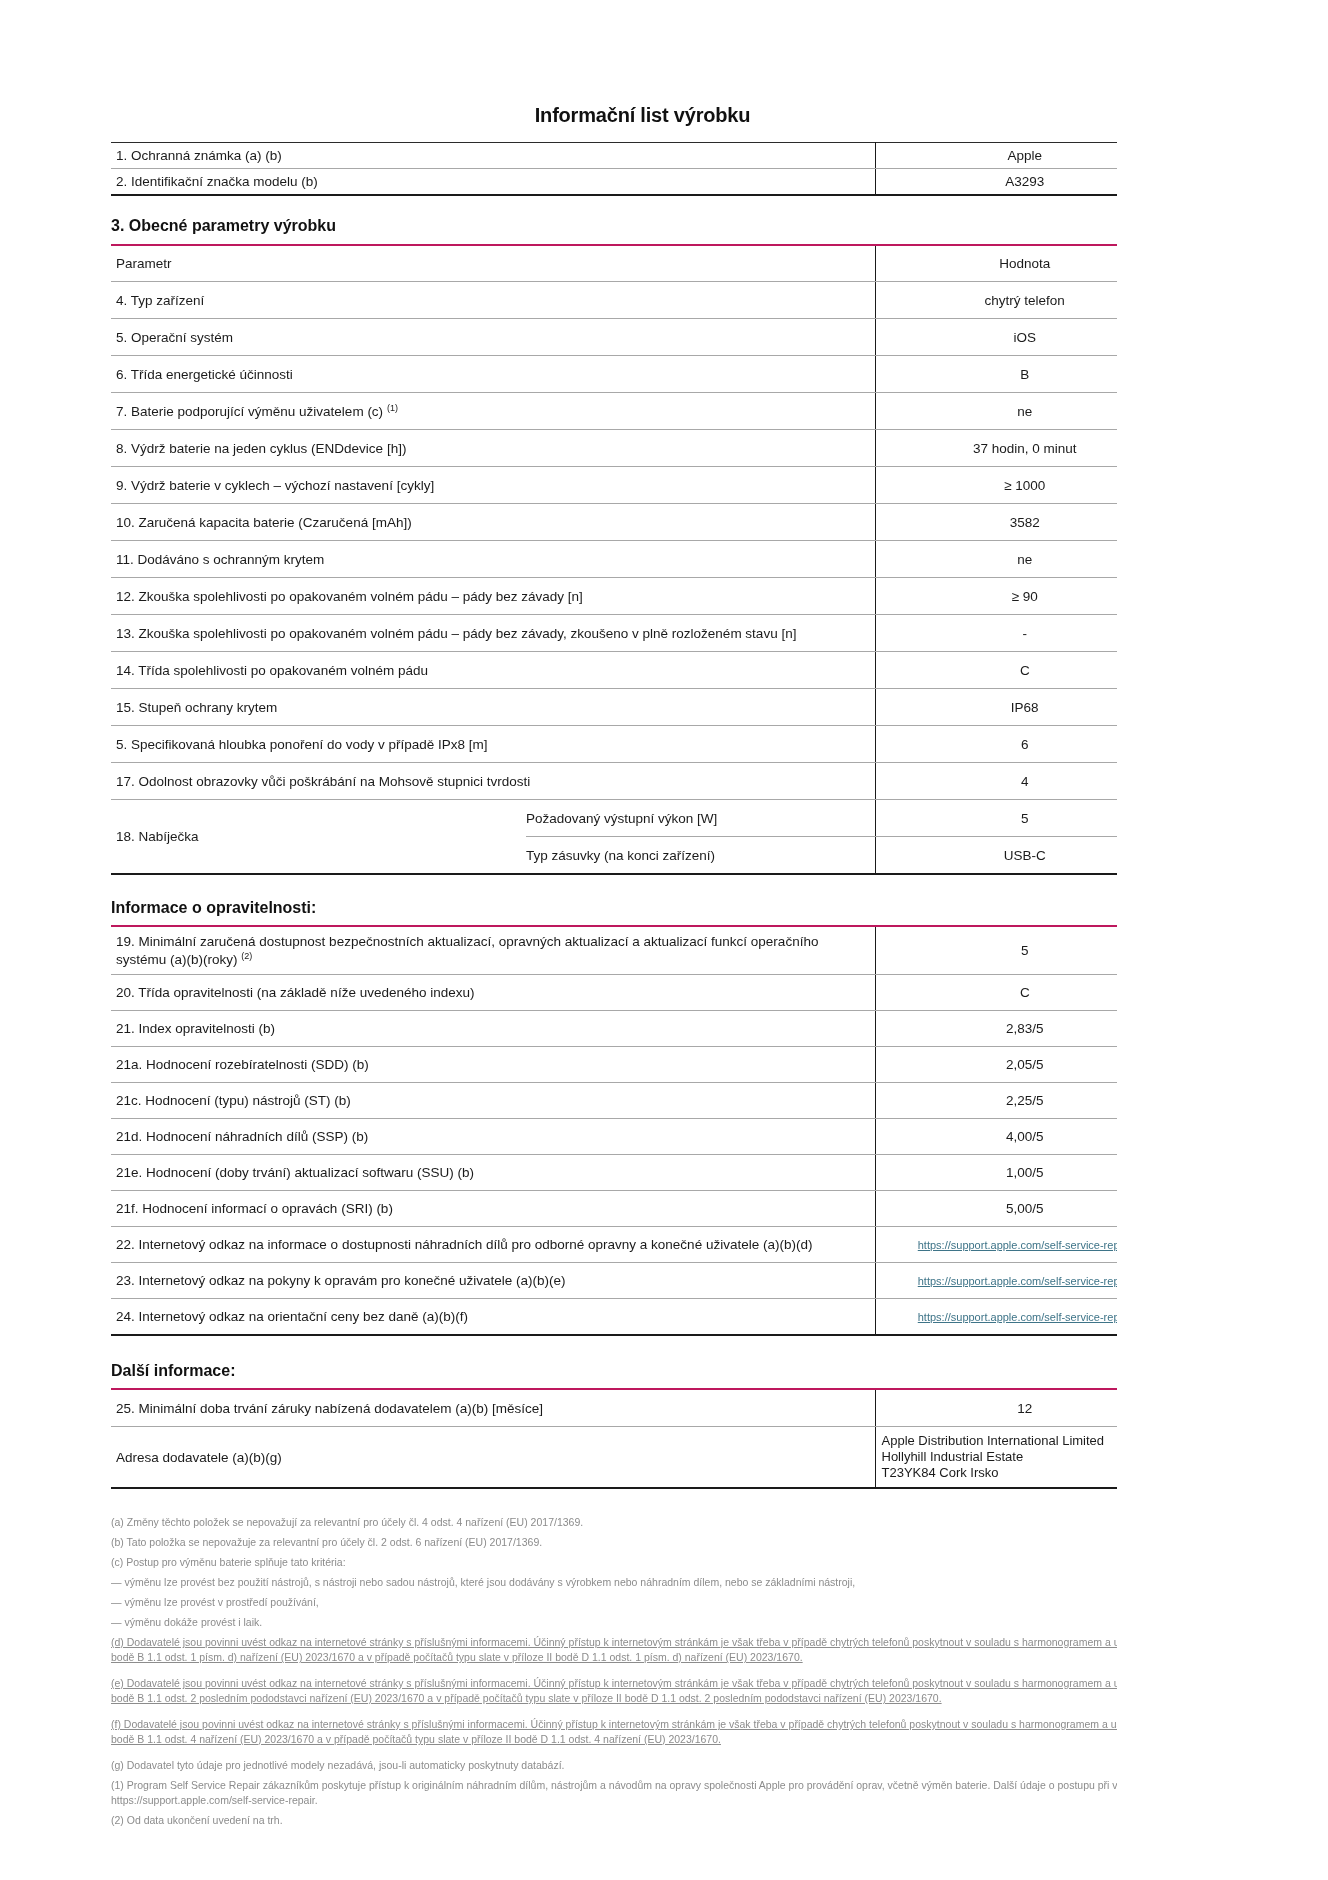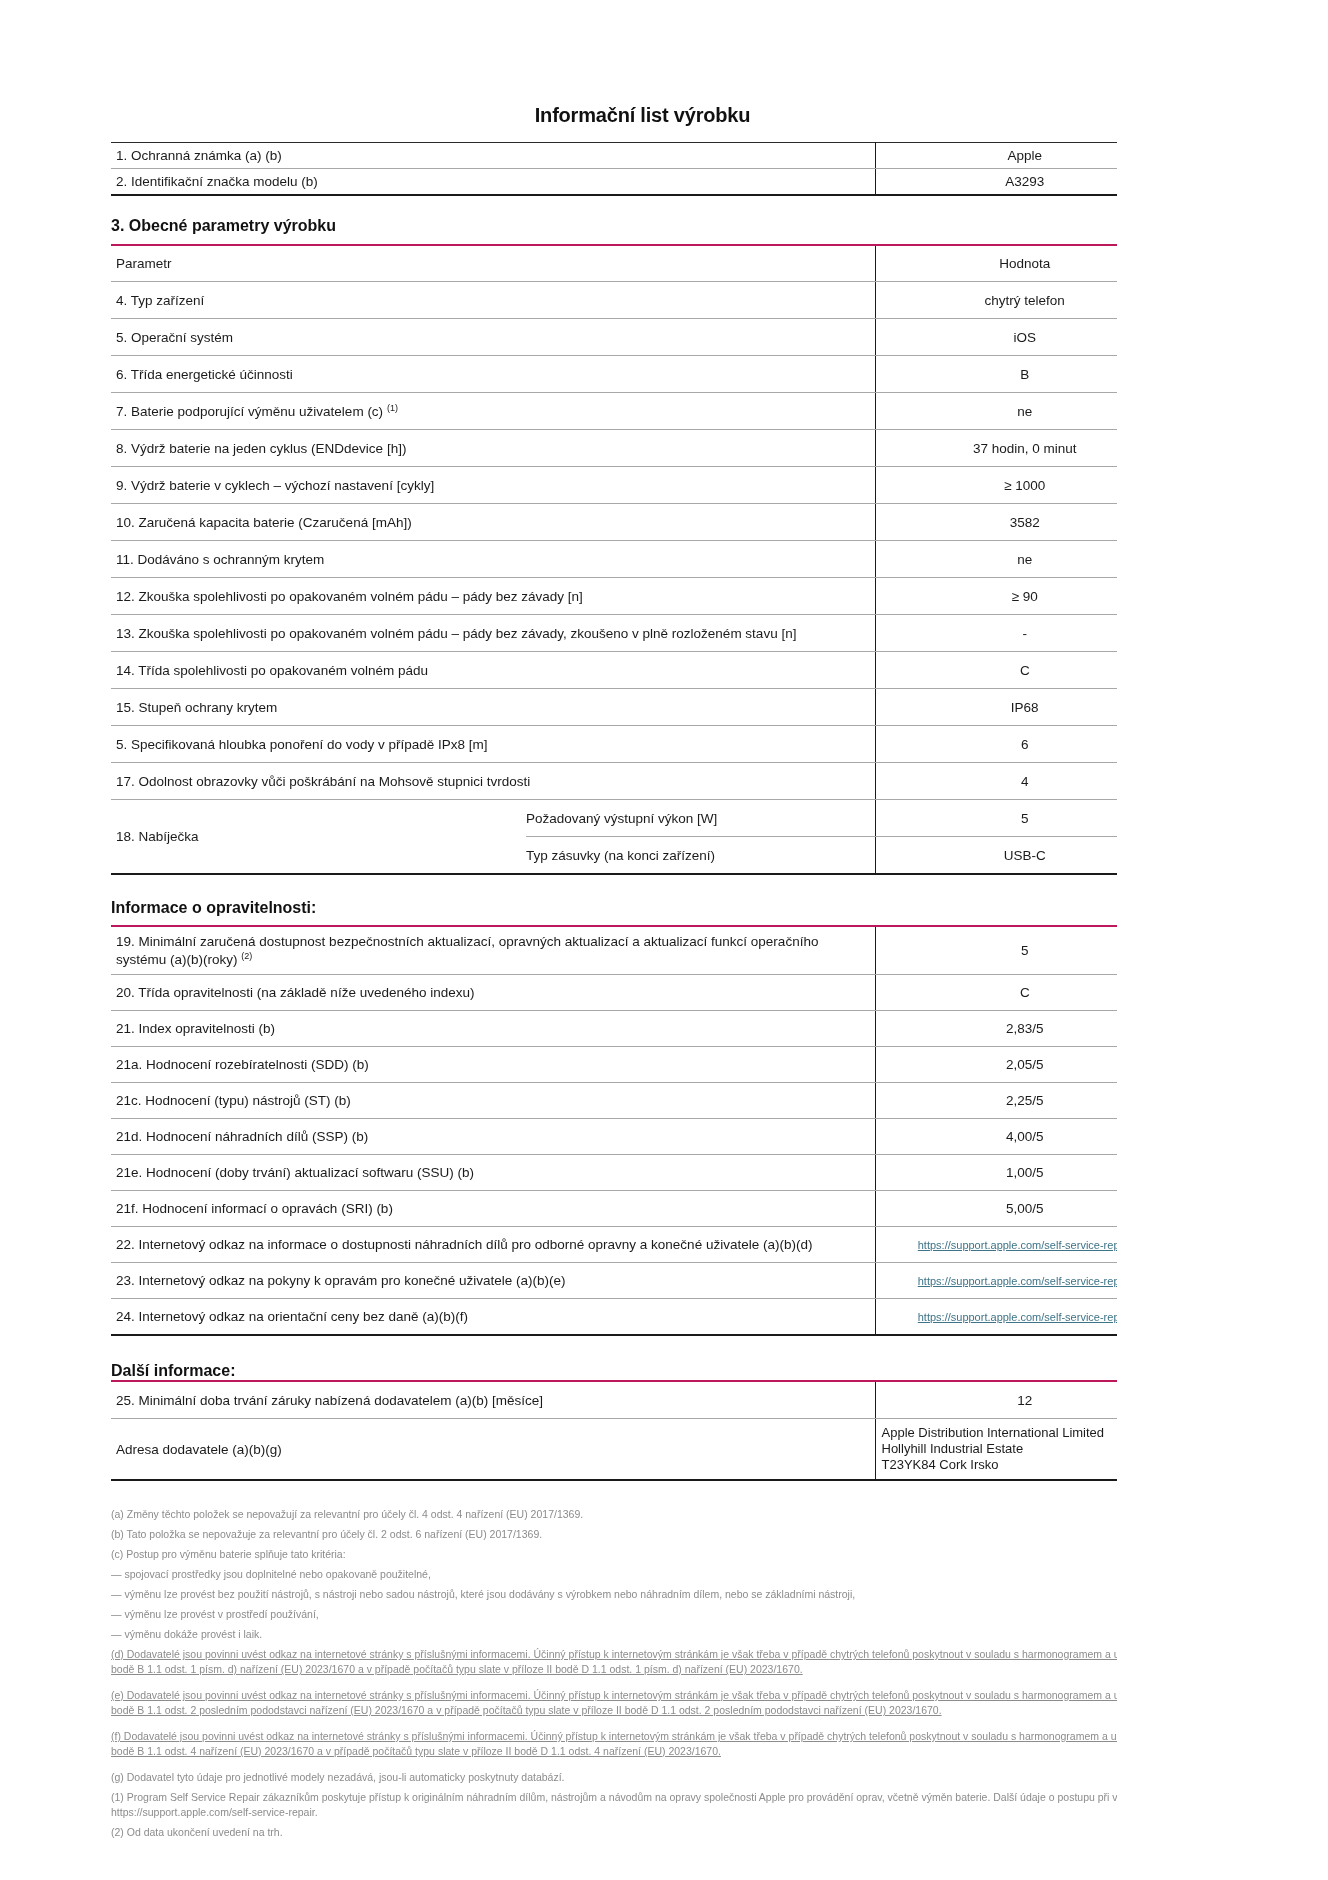--- a/index.html
+++ b/index.html
@@ -33,21 +33,21 @@
   .sec-repair  { margin-top:24px; }
   .sec-more    { margin-top:26px; }
 
   .tbl { border-top:2px solid #be185d; border-bottom:2px solid #1a1a1a; }
   .tbl-gen { margin-top:9px; }
   .tbl-gen th { height:31px; }
   .tbl-gen td { height:32px; }
   .tbl-rep { margin-top:8px; }
   .tbl-rep td { height:31px; }
   .tbl-rep tr.row-tall td { height:43px; line-height:18px; }
-  .tbl-more { margin-top:0; }
+  .tbl-more { margin-top:8px; }
   .tbl-more td { height:32px; }
   .tbl-more td.addr-cell { height:54px; text-align:left; padding:3px 6px; }
   .addr-cell div { font-size:13px; line-height:16px; }
 
   sup { font-size:9px; line-height:0; }
 
   a.link, span.link {
     color:var(--link-color); text-decoration:underline;
     font-size:11px; cursor:pointer;
   }
@@ -240,21 +240,20 @@
           <div>T23YK84 Cork Irsko</div>
         </td>
       </tr>
     </tbody>
       </table>
 
     <div class="footnotes">
       <p class="fn">(a) Změny těchto položek se nepovažují za relevantní pro účely čl. 4 odst. 4 nařízení (EU) 2017/1369.</p>
       <p class="fn">(b) Tato položka se nepovažuje za relevantní pro účely čl. 2 odst. 6 nařízení (EU) 2017/1369.</p>
       <p class="fn">(c) Postup pro výměnu baterie splňuje tato kritéria:</p>
-      <p class="fn">— spojovací prostředky jsou doplnitelné nebo opakovaně použitelné,</p>
       <p class="fn">— výměnu lze provést bez použití nástrojů, s nástroji nebo sadou nástrojů, které jsou dodávány s výrobkem nebo náhradním dílem, nebo se základními nástroji,</p>
       <p class="fn">— výměnu lze provést v prostředí používání,</p>
       <p class="fn">— výměnu dokáže provést i laik.</p>
       <p class="fn fn-para">(d) Dodavatelé jsou povinni uvést odkaz na internetové stránky s příslušnými informacemi. Účinný přístup k internetovým stránkám je však třeba v případě chytrých telefonů poskytnout v souladu s harmonogramem a ustanoveními v příloze II bodě B 1.1 odst. 1 písm. d) nařízení (EU) 2023/1670 a v případě počítačů typu slate v příloze II bodě D 1.1 odst. 1 písm. d) nařízení (EU) 2023/1670.</p>
       <p class="fn fn-para">(e) Dodavatelé jsou povinni uvést odkaz na internetové stránky s příslušnými informacemi. Účinný přístup k internetovým stránkám je však třeba v případě chytrých telefonů poskytnout v souladu s harmonogramem a ustanoveními v příloze II bodě B 1.1 odst. 2 posledním pododstavci nařízení (EU) 2023/1670 a v případě počítačů typu slate v příloze II bodě D 1.1 odst. 2 posledním pododstavci nařízení (EU) 2023/1670.</p>
       <p class="fn fn-para">(f) Dodavatelé jsou povinni uvést odkaz na internetové stránky s příslušnými informacemi. Účinný přístup k internetovým stránkám je však třeba v případě chytrých telefonů poskytnout v souladu s harmonogramem a ustanoveními v příloze II bodě B 1.1 odst. 4 nařízení (EU) 2023/1670 a v případě počítačů typu slate v příloze II bodě D 1.1 odst. 4 nařízení (EU) 2023/1670.</p>
       <p class="fn">(g) Dodavatel tyto údaje pro jednotlivé modely nezadává, jsou-li automaticky poskytnuty databází.</p>
       <p class="fn">(1) Program Self Service Repair zákazníkům poskytuje přístup k originálním náhradním dílům, nástrojům a návodům na opravy společnosti Apple pro provádění oprav, včetně výměn baterie. Další údaje o postupu při výměně baterie viz https://support.apple.com/self-service-repair.</p>
       <p class="fn">(2) Od data ukončení uvedení na trh.</p>
     </div>

